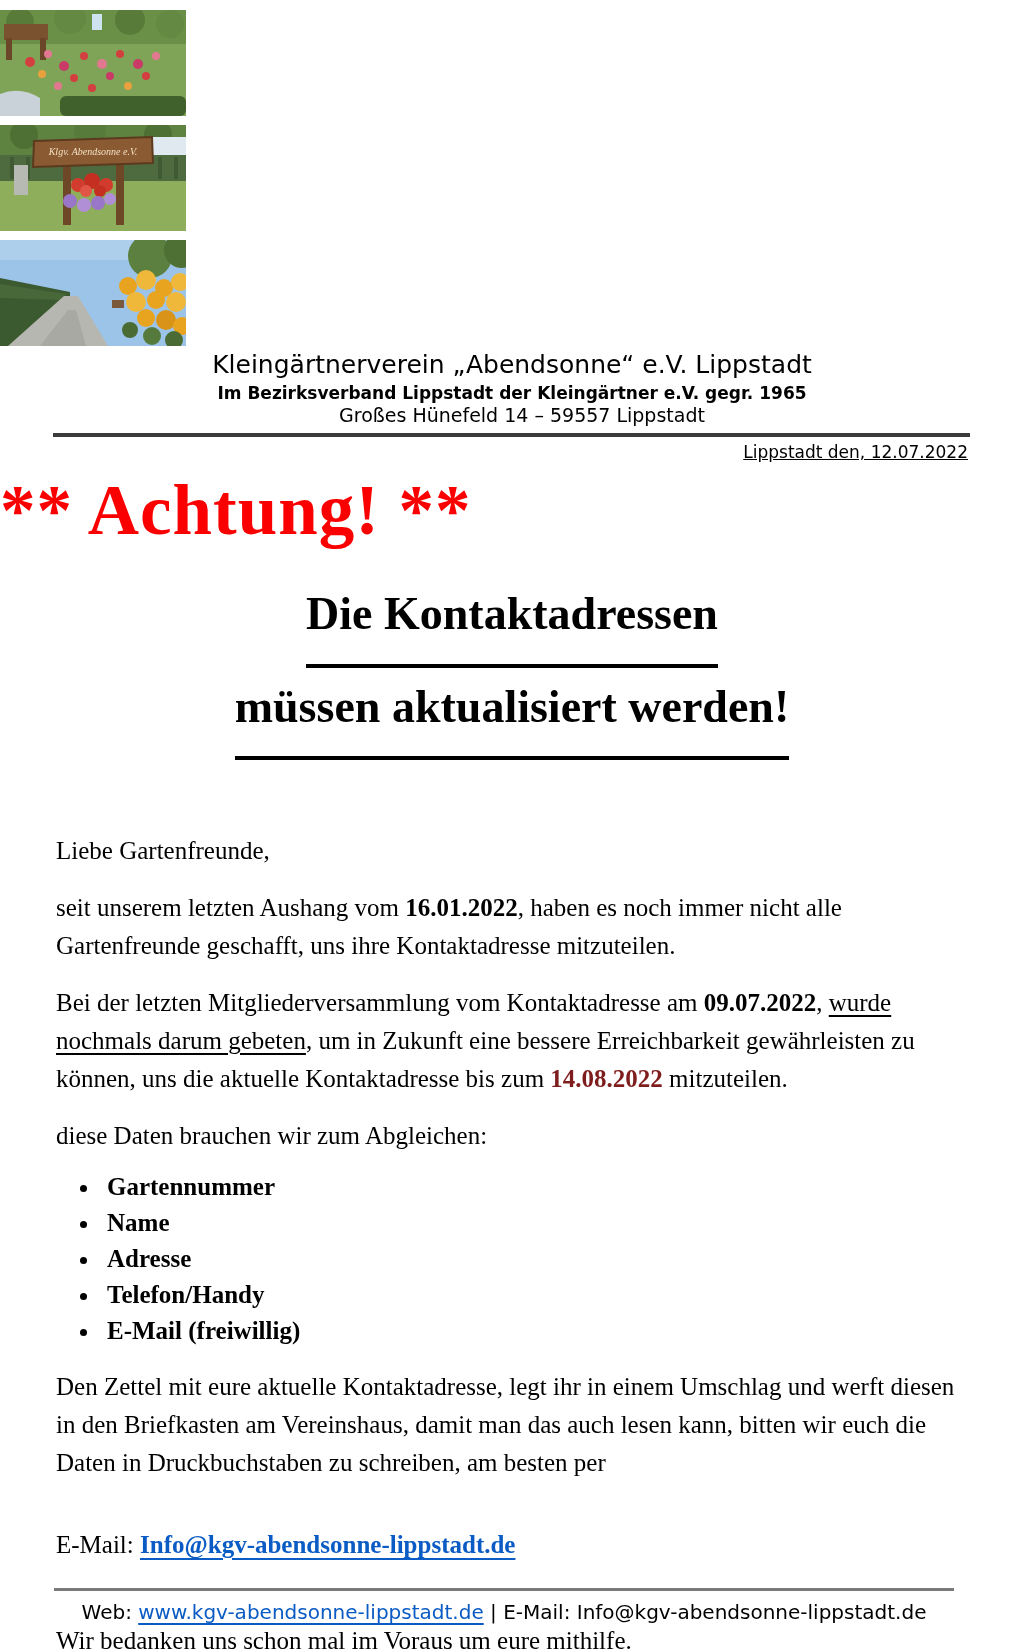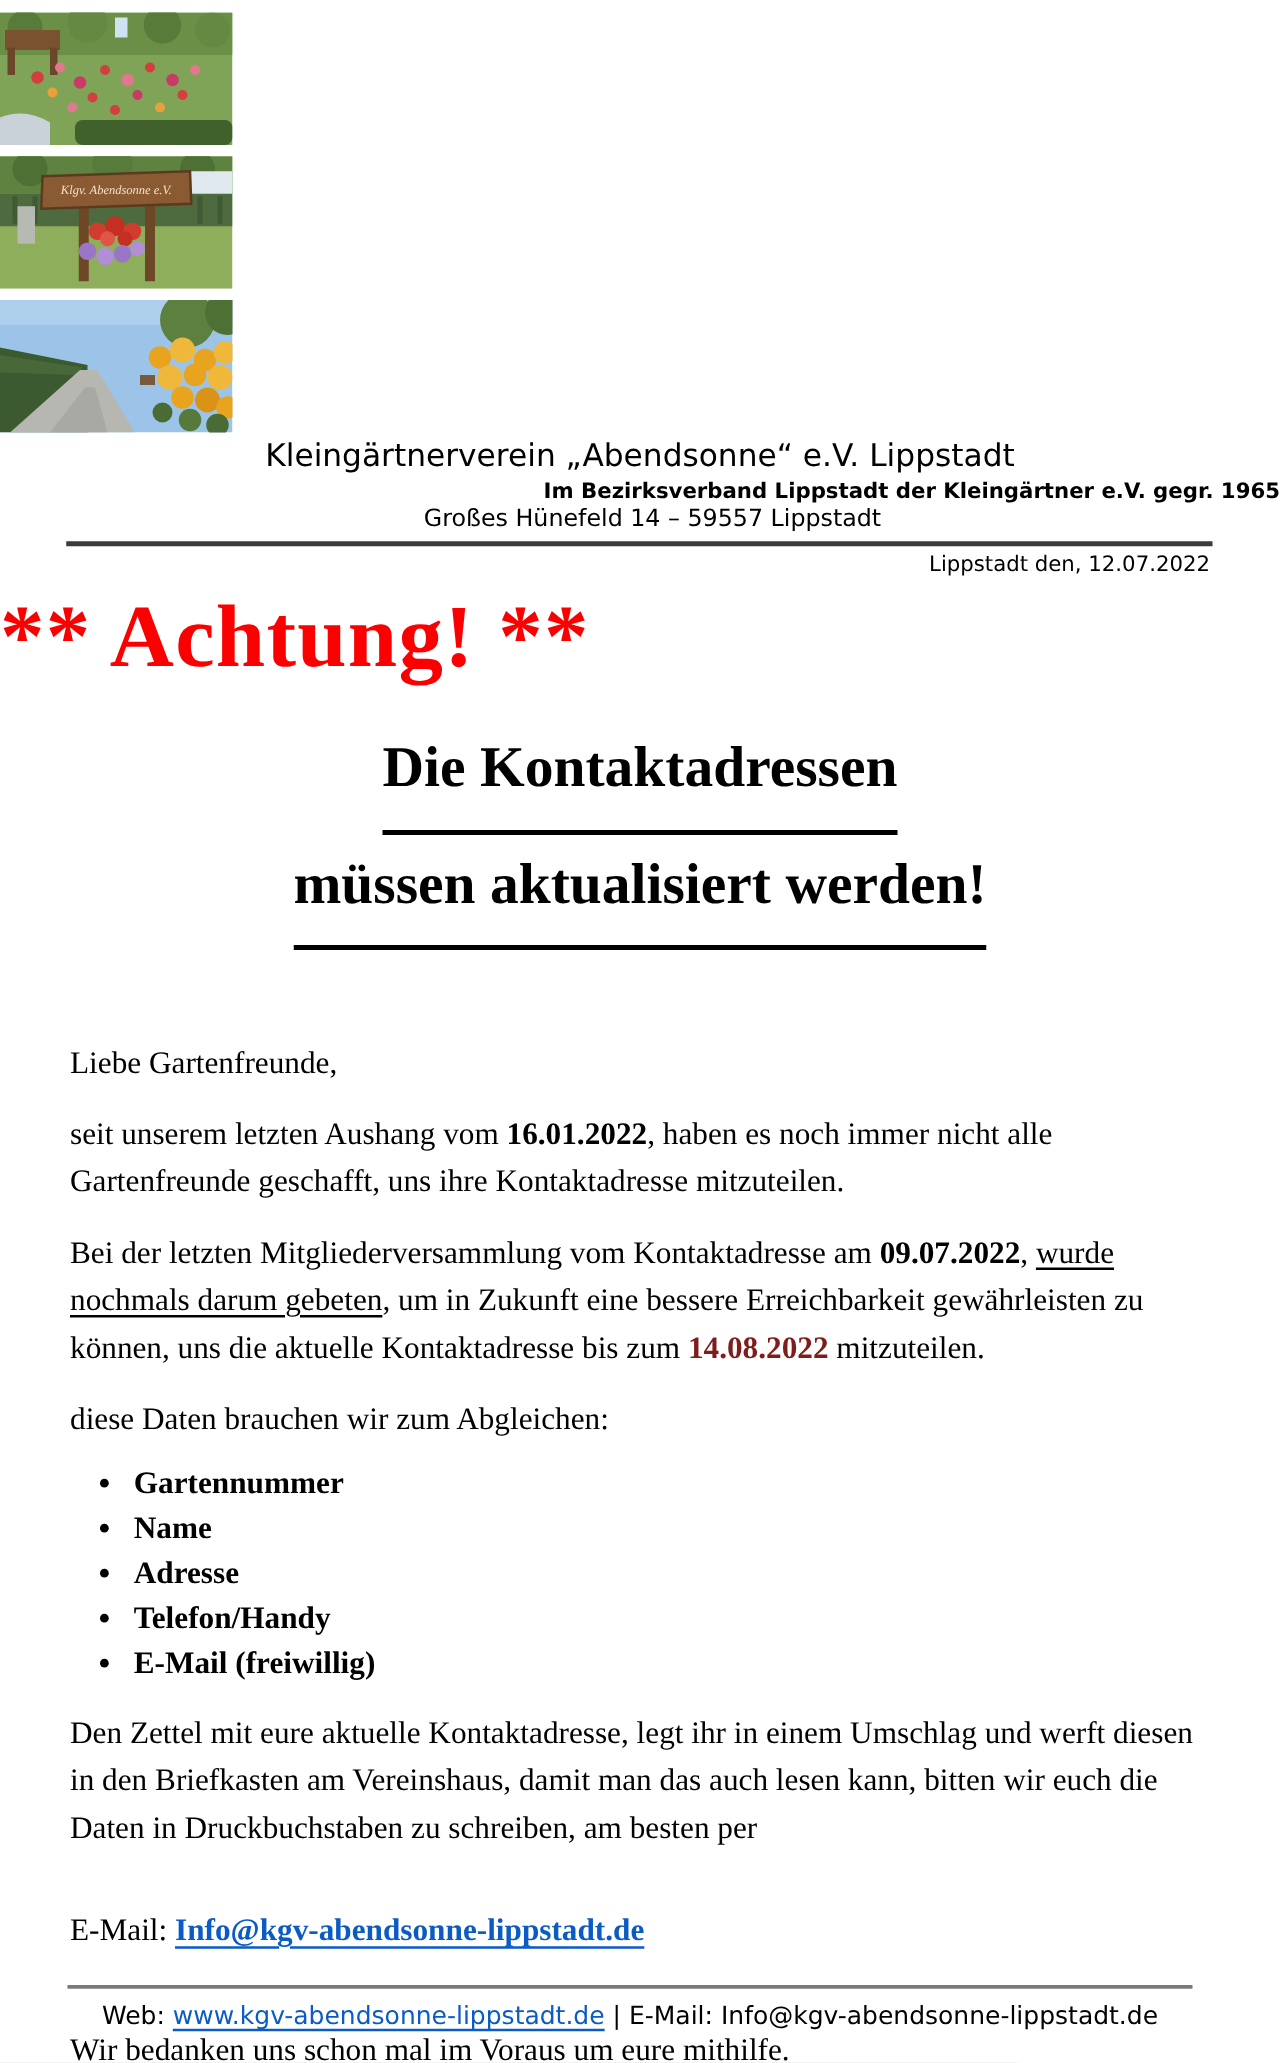--- a/index.html
+++ b/index.html
@@ -10,30 +10,30 @@
   }
   
   .photos { display:flex; justify-content:center; gap:9px; padding-top:10px;flex-direction:column; }
   .photo { width:186px; height:106px; display:block; }
   .club-name {
     font-family:"DejaVu Sans", sans-serif; font-size:25px; line-height:1.15;
     text-align:center; margin-top:5px;
   }
   .assoc-line {
     font-family:"DejaVu Sans", sans-serif; font-size:17px; font-weight:bold;
-    text-align:right; margin-top:3px;
+    text-align:center; margin-top:3px;
   }
   .addr-line {
     font-family:"DejaVu Sans", sans-serif; font-size:19px;
     text-align:center; margin-top:1px;padding-left:20px;
   }
   .rule-thick { border:none; height:4px; background:#3b3b3b; margin:7px 54px 0 53px; }
   .date-line {
     font-family:"DejaVu Sans", sans-serif; font-size:17px;
-    text-align:right; margin:5px 56px 0 0;
+    text-align:right; margin:5px 56px 0 0;text-decoration:underline;
   }
   
   .attention {
     color:#fb0000; font-size:71px; font-weight:bold; text-align:left;
     margin:8px 0 12px 0; line-height:1.15; letter-spacing:1px;
   }
   .main-heading {
     text-align:center; font-size:46px; font-weight:bold;
     margin:30px 0 0 0; line-height:1.42;
   }

